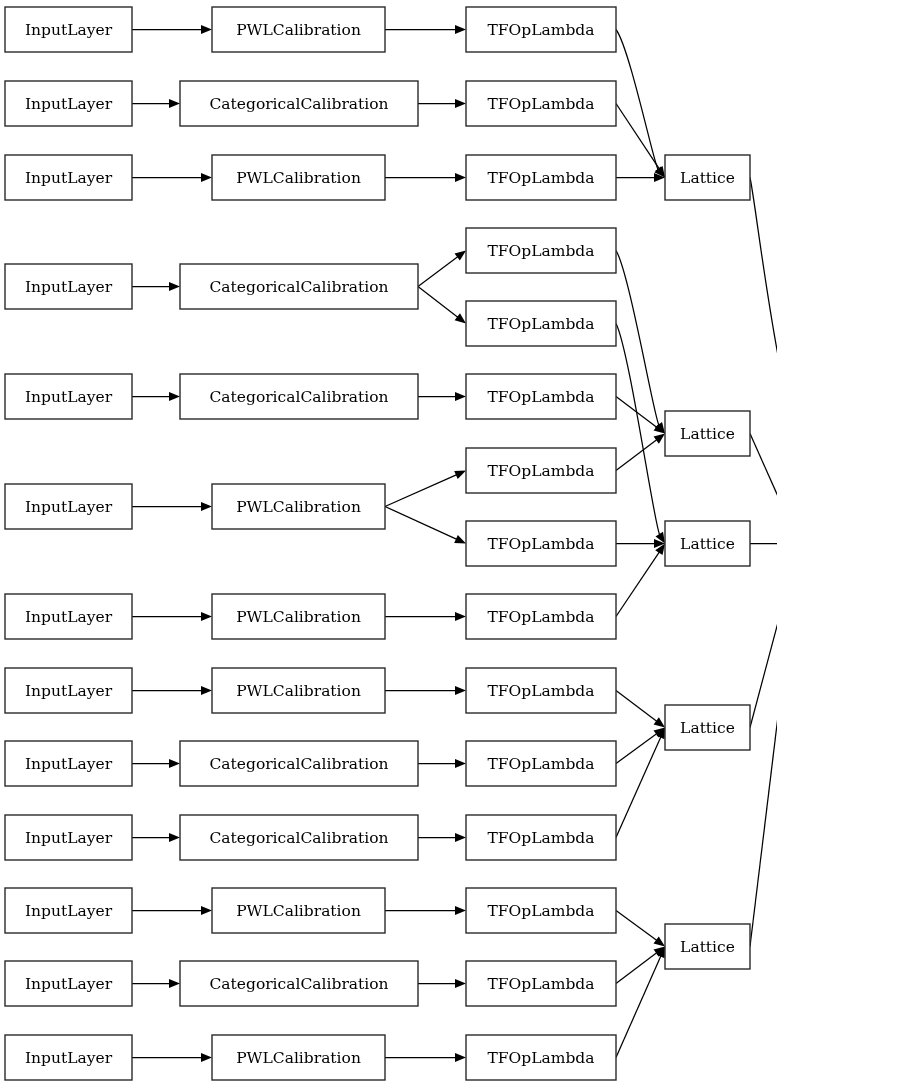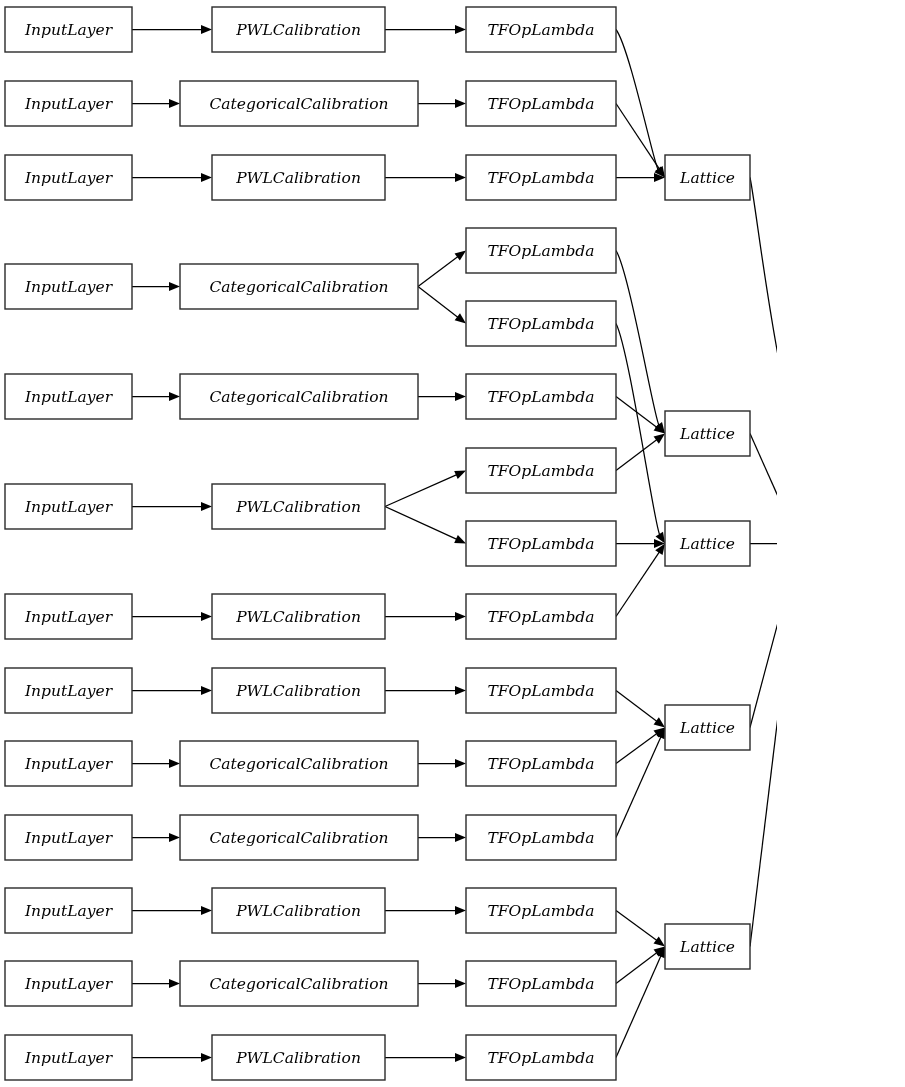--- a/index.html
+++ b/index.html
@@ -6,21 +6,20 @@
     margin: 0;
     padding: 0;
     background: #ffffff;
   }
   #canvas {
     position: relative;
     width: 777px;
     height: 1087px;
     background: #ffffff;
     overflow: hidden;
-    font-style: italic;
   }
   svg#graph {
     position: absolute;
     left: 0;
     top: 0;
     width: 905px;
     height: 1087px;
   }
   .node-rect {
     fill: #ffffff;

